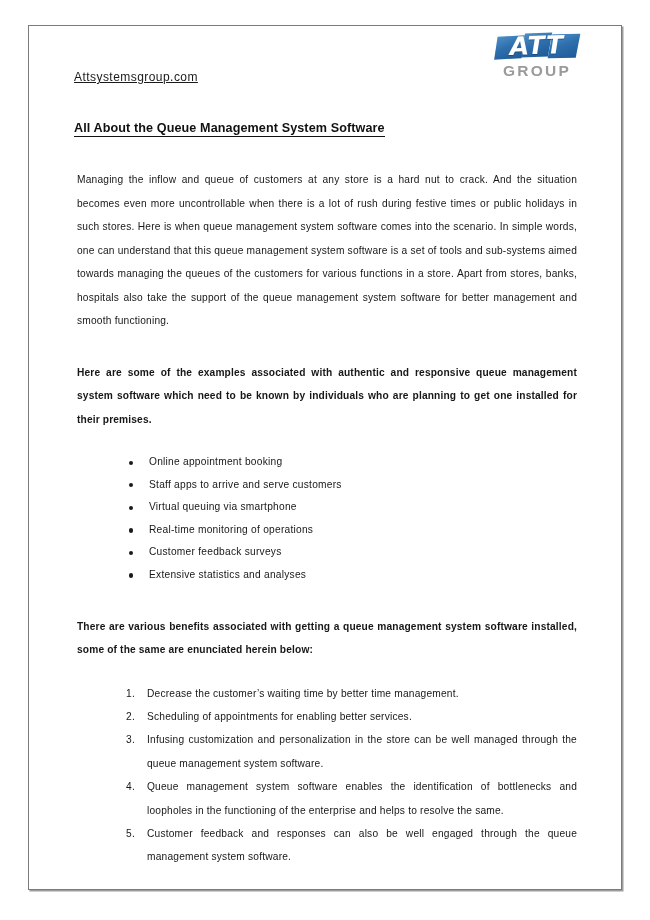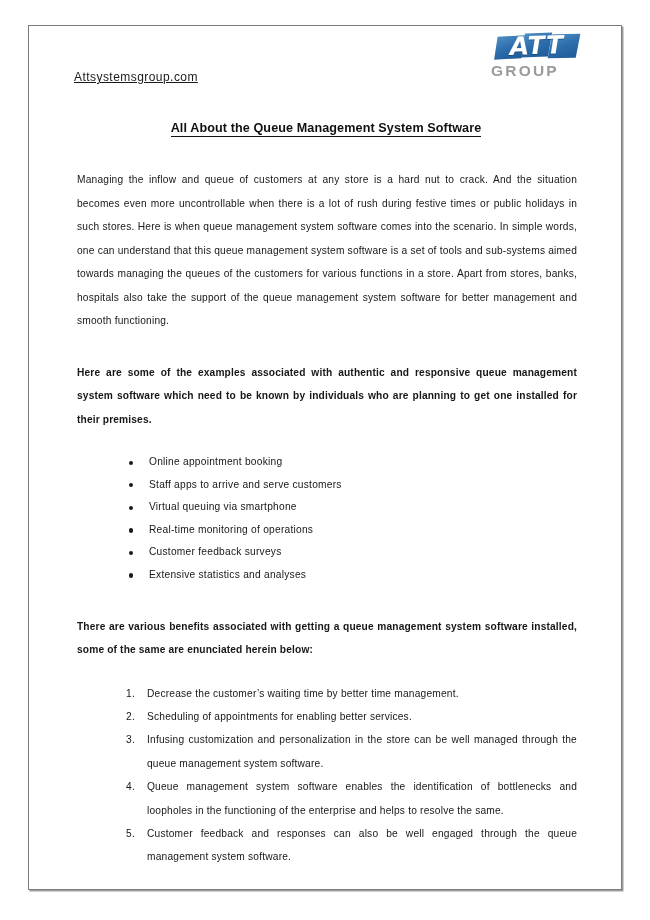--- a/index.html
+++ b/index.html
@@ -98,34 +98,34 @@
     letter-spacing: 1px;
     color: #ffffff;
     text-shadow: 0 1px 0 rgba(20,60,100,0.55);
     transform: rotate(-2deg);
   }
   .logo-word {
     position: absolute;
     left: 0;
     top: 31px;
     width: 92px;
-    text-align: left;
+    text-align: center;
     font-size: 15.5px;
     font-weight: bold;
     letter-spacing: 2.2px;
     color: #9a9a9a;
   }
 
   
   .doc-title {
     position: absolute;
     left: 45px;
     top: 95px;
     width: 504px;
-    text-align: center;
+    text-align: left;
     font-size: 12.6px;
     font-weight: bold;
     color: #111111;
     letter-spacing: 0.1px;
   }
   .doc-title span {
     border-bottom: 1.4px solid #111111;
     padding-bottom: 1px;
   }
 

